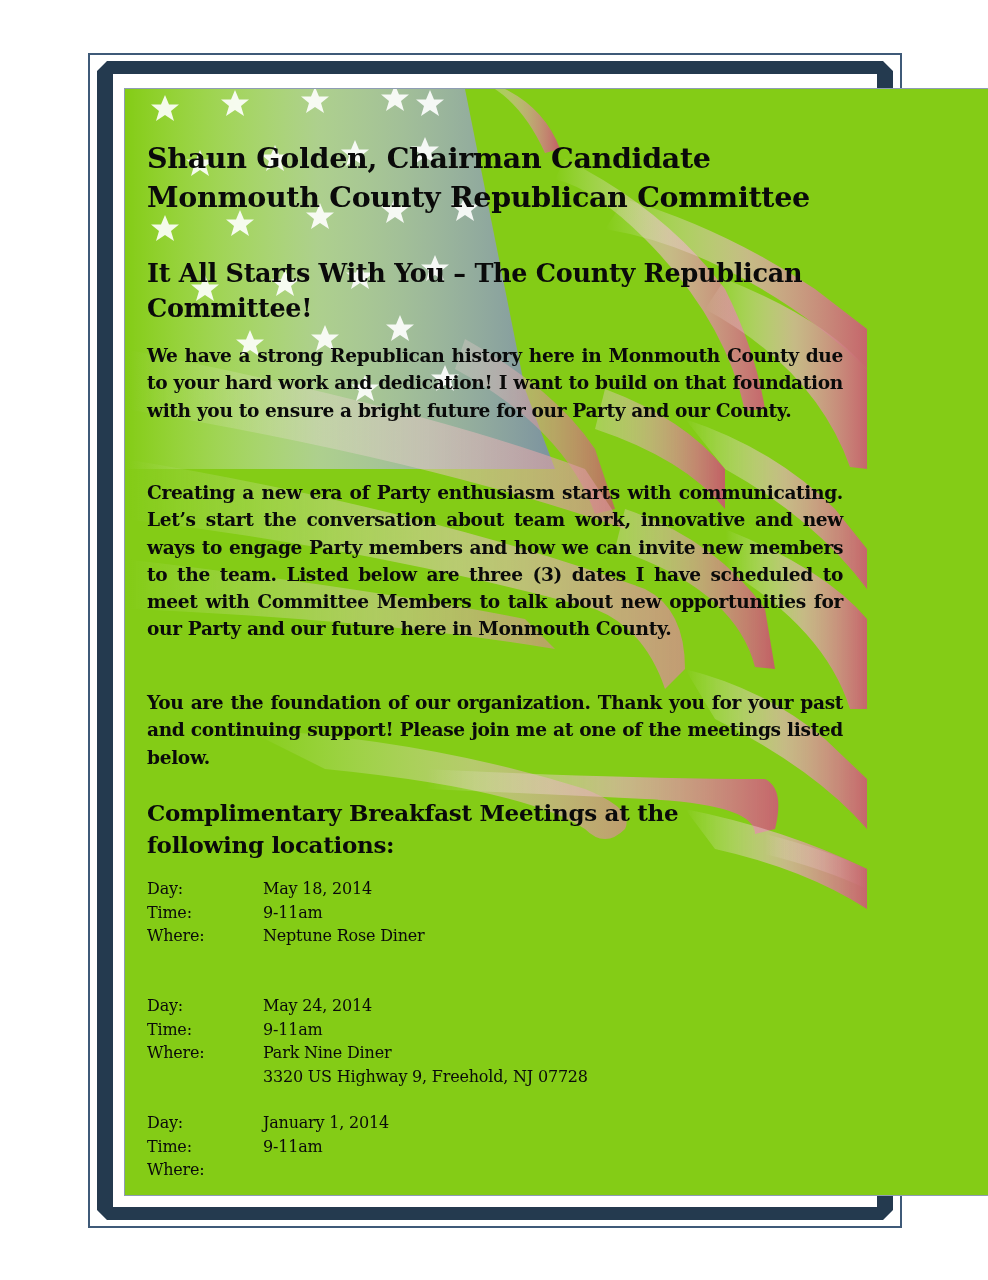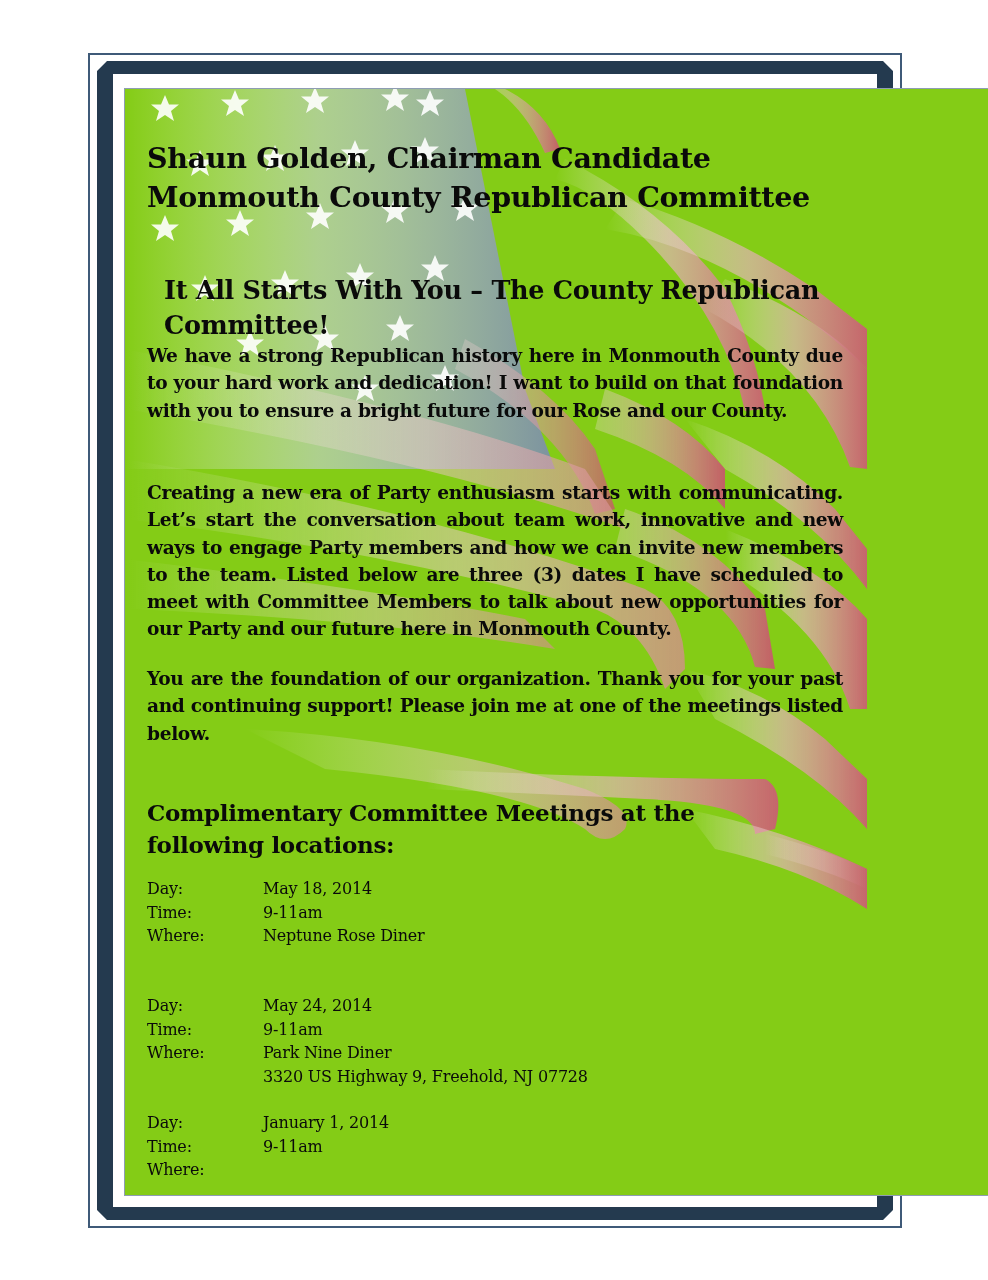--- a/index.html
+++ b/index.html
@@ -53,42 +53,42 @@
       margin: 0;
       font-weight: bold;
       font-size: 28.5px;
       line-height: 38.5px;
       letter-spacing: -0.3px;
       white-space: nowrap;
     }
     .subtitle {
       position: absolute;
       left: 0; top: 167px;
-      margin: 17px;
+      margin: 0;
       font-weight: bold;
       font-size: 25.5px;
       line-height: 35px;
       letter-spacing: -0.3px;
       width: 660px;
     }
     .para {
       position: absolute;
       left: 0;
       width: 696px;
       margin: 0;
       font-weight: bold;
       font-size: 18.6px;
       line-height: 27.3px;
       text-align: justify;
       text-align-last: left;
       letter-spacing: -0.35px;
     }
     .p1 { top: 253px; }
     .p2 { top: 390px; }
-    .p3 { top: 576px; }
+    .p3 { top: 600px; }
     .meetings-heading {
       position: absolute;
       left: 0; top: 708px;
       margin: 0;
       font-weight: bold;
       font-size: 23px;
       line-height: 31.5px;
       letter-spacing: -0.3px;
       width: 640px;
     }
@@ -197,25 +197,25 @@
   </svg>
 
   <div class="content">
     <h1 class="title">
       <span>Shaun Golden, Chairman Candidate</span><br>
       <span>Monmouth County Republican Committee</span>
     </h1>
 
     <h2 class="subtitle">It All Starts With You – The County Republican Committee!</h2>
 
-    <p class="para p1">We have a strong Republican history here in Monmouth County due to your hard work and dedication! I want to build on that foundation with you to ensure a bright future for our Rose and our County.</p>
+    <p class="para p1">We have a strong Republican history here in Monmouth County due to your hard work and dedication! I want to build on that foundation with you to ensure a bright future for our Party and our County.</p>
     <p class="para p2">Creating a new era of Party enthusiasm starts with communicating. Let’s start the conversation about team work, innovative and new ways to engage Party members and how we can invite new members to the team. Listed below are three (3) dates I have scheduled to meet with Committee Members to talk about new opportunities for our Party and our future here in Monmouth County.</p>
     <p class="para p3">You are the foundation of our organization. Thank you for your past and continuing support! Please join me at one of the meetings listed below.</p>
 
-    <h3 class="meetings-heading">Complimentary Committee Meetings at the following locations:</h3>
+    <h3 class="meetings-heading">Complimentary Breakfast Meetings at the following locations:</h3>
 
     <div class="meeting m1">
       <div class="row">
         <span class="lbl">Day:</span>
         <span class="val">May 18, 2014</span>
       </div>
       <div class="row">
         <span class="lbl">Time:</span>
         <span class="val">9-11am</span>
       </div>

